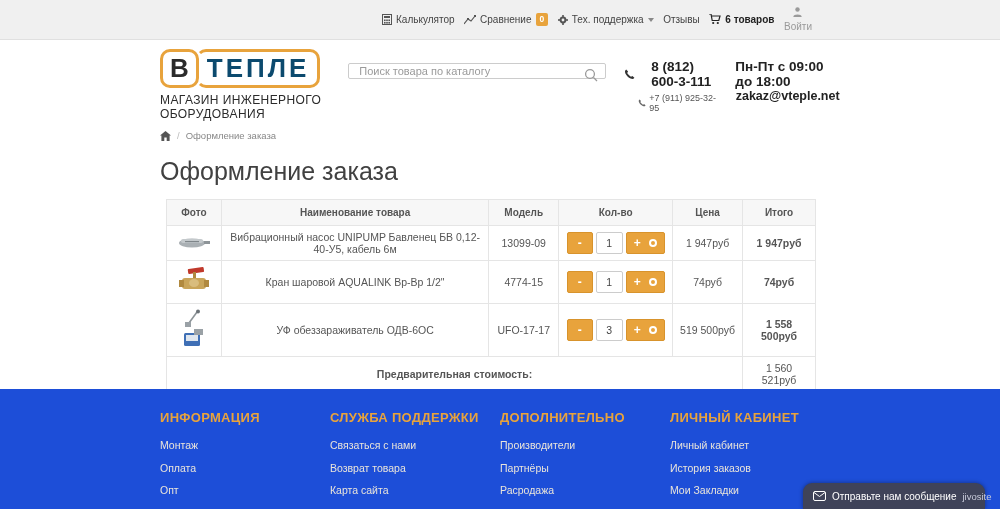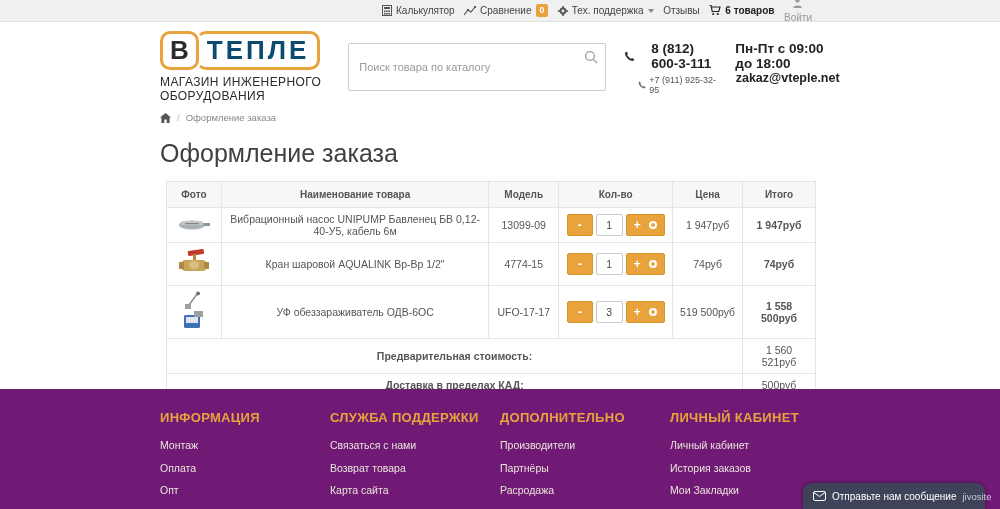--- a/index.html
+++ b/index.html
@@ -1,21 +1,21 @@
 <!DOCTYPE html>
 <html><head>
 <meta charset="utf-8">
 <style>
   * { box-sizing: border-box; margin: 0; padding: 0; }
   body {
     width: 1000px; height: 509px; overflow: hidden; position: relative;
     font-family: "Liberation Sans", sans-serif; background: #fff; color: #333;
   }
   
-  .topbar { height: 22px; background: #f0f0f0; border-bottom: 1px solid #e0e0e0; }
+  .topbar { height: 40px; background: #f0f0f0; border-bottom: 1px solid #e0e0e0; }
   .topbar-inner {
     width: 430px; margin-left: 382px; height: 100%;
     display: flex; align-items: center; justify-content: space-between;
   }
   .tb-item { display: flex; align-items: center; gap: 4px; font-size: 10px; color: #444; cursor: pointer; }
   .tb-item svg { display: block; }
   .tb-badge {
     background: #E8A33C; color: #fff; font-size: 8.5px; font-weight: bold;
     padding: 1px 4px; border-radius: 2px; line-height: 1.2;
   }
@@ -31,21 +31,21 @@
     border: 3px solid #E8A33C; border-radius: 10px; padding: 3px 7px 4px;
   }
   .logo-rest {
     color: #0c4a6e; font-weight: bold; font-size: 26px; letter-spacing: 3px; line-height: 1;
     border: 3px solid #E8A33C; border-radius: 10px; padding: 3px 8px 4px; border-left-color: transparent;
     position: relative; left: -6px;
   }
   .logo-sub { font-size: 12px; font-weight: normal; color: #2b2b2b; letter-spacing: 0.4px; margin-top: 5px; }
   .search-wrap { position: relative; margin-left: 22px; margin-top: 12px; }
   .search-input {
-    width: 258px; height: 48px; border: 1px solid #ccc; border-radius: 2px;
+    width: 258px; height: 16px; border: 1px solid #ccc; border-radius: 2px;
     font-size: 11px; color: #555; padding: 0 30px 0 10px; outline: none; background: #fff;
     font-family: "Liberation Sans", sans-serif;
   }
   .search-input::placeholder { color: #9a9a9a; }
   .search-icon { position: absolute; right: 8px; top: 7px; cursor: pointer; }
   .phones { margin-left: 18px; margin-top: 10px; text-align: left; }
   .phone-main { display: flex; align-items: center; gap: 16px; font-size: 13.5px; font-weight: bold; color: #222; }
   .phone-alt { display: flex; align-items: center; gap: 3px; font-size: 9px; color: #555; margin-top: 4px; margin-left: 14px; }
   .hours-block { margin-left: 16px; margin-top: 10px; }
   .hours { font-size: 13.5px; font-weight: bold; color: #222; }
@@ -86,21 +86,21 @@
   .ring { width: 8px; height: 8px; border: 2px solid #fff; border-radius: 50%; display: inline-block; cursor: pointer; }
   td.sum-label { text-align: right; font-weight: bold; color: #333; padding-right: 8px; }
   td.sum-value { text-align: right; color: #888; font-weight: normal; }
   .next-row { width: 650px; margin-left: 6px; margin-top: 11px; display: flex; justify-content: flex-end; }
   .next-btn {
     background: #E8A33C; border: 1px solid #d8932c; border-radius: 2px; color: #fff;
     font-size: 11px; font-weight: bold; padding: 6px 13px; cursor: pointer;
     font-family: "Liberation Sans", sans-serif;
   }
   
-  .footer { position: absolute; left: 0; bottom: 0; width: 1000px; height: 120px; background: #701a75; }
+  .footer { position: absolute; left: 0; bottom: 0; width: 1000px; height: 120px; background: #1d4ed8; }
   .footer-inner { width: 680px; margin: 0 auto; padding-top: 21px; display: grid; grid-template-columns: repeat(4, 1fr); }
   .f-title { color: #E8A33C; font-size: 13px; font-weight: bold; letter-spacing: 0.3px; }
   .f-links { margin-top: 14px; }
   .f-link { font-size: 10.5px; color: #e9e4da; margin-bottom: 10.5px; cursor: pointer; }
   
   .chat {
     position: absolute; right: 15px; bottom: 0; width: 182px; height: 26px;
     background: #3f4359; border-radius: 9px 9px 0 0; display: flex; align-items: center;
     padding: 0 10px; gap: 6px; box-shadow: 0 0 4px rgba(0,0,0,0.4);
   }

